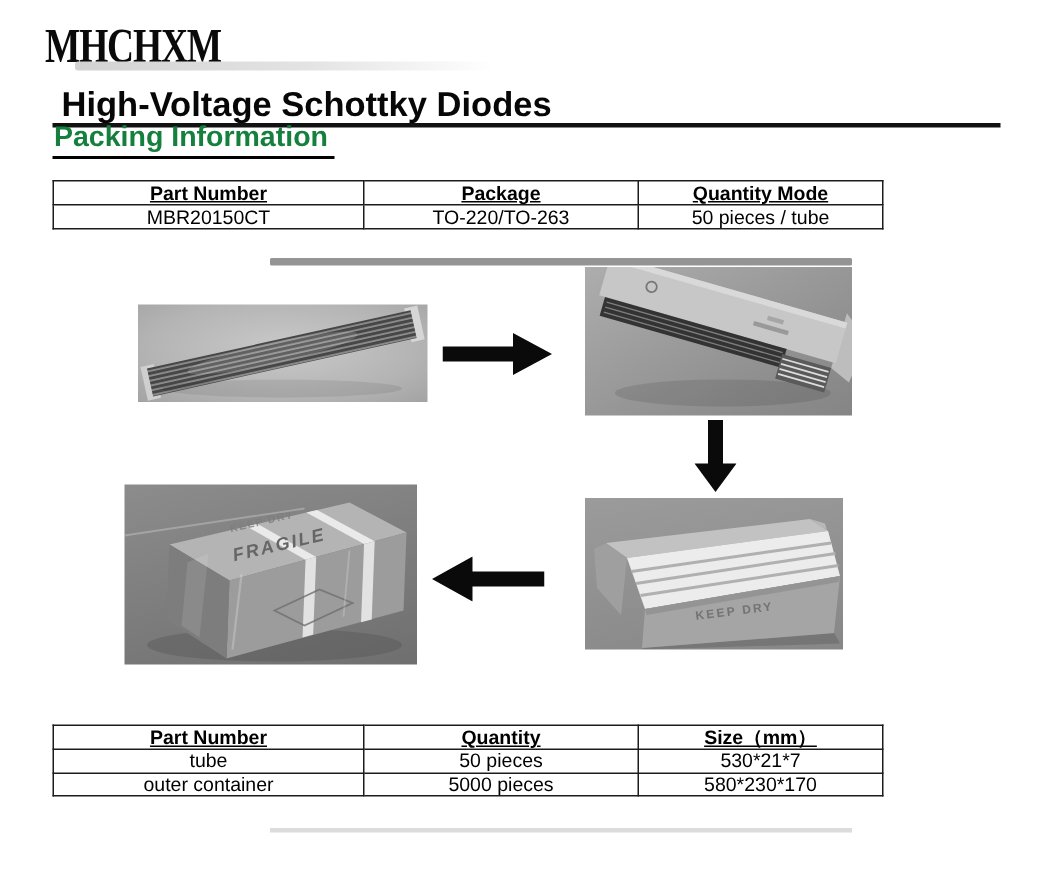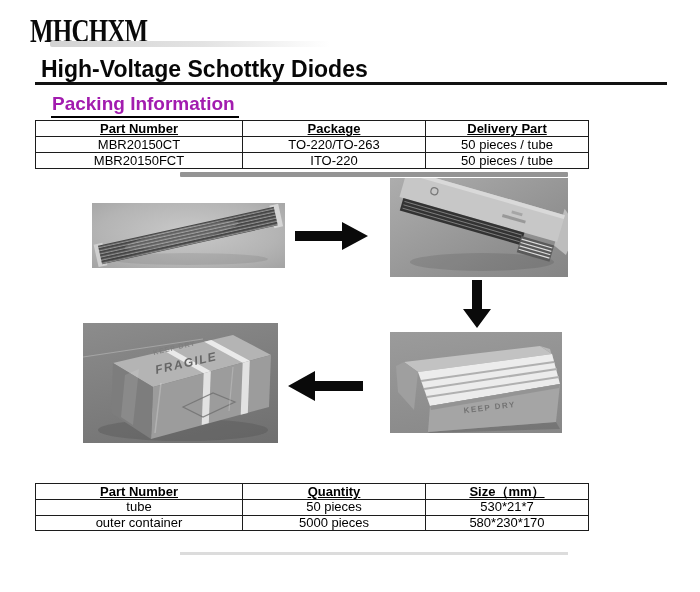--- a/index.html
+++ b/index.html
@@ -23,22 +23,22 @@
   .doc-title{
     position:absolute;left:41px;top:56px;font-size:23px;font-weight:bold;
     letter-spacing:0px;white-space:nowrap;color:#070707;
   }
   .doc-part{
     position:absolute;right:50px;top:62px;font-size:16.5px;font-weight:bold;
     white-space:nowrap;color:#070707;
   }
   .title-rule{position:absolute;left:35px;top:82px;width:632px;height:3px;background:#121212;}
   .section-heading{
-    position:absolute;left:35px;top:93px;font-size:19px;font-weight:bold;
-    border-bottom:2.5px solid #000;padding:0 4px 1px 1px;color:#a21caf;margin-left:16px;
+    position:absolute;left:35px;top:81px;font-size:19px;font-weight:bold;
+    border-bottom:2.5px solid #000;padding:0 4px 1px 1px;color:#15803d;
   }
   
   table.dt{
     position:absolute;left:35px;border-collapse:collapse;table-layout:fixed;
     width:553px;font-size:13px;
   }
   table.dt td,table.dt th{
     border:1.5px solid #1c1c1c;text-align:center;vertical-align:middle;
     padding:0;overflow:hidden;white-space:nowrap;
   }
@@ -86,30 +86,25 @@
   <table class="dt" id="delivery-table">
     <colgroup>
         <col style="width:207px">
         <col style="width:183px">
         <col style="width:163px">
       </colgroup>
     <tbody>
         <tr>
       <th>Part Number</th>
       <th>Package</th>
-      <th>Delivery Part</th>
+      <th>Quantity Mode</th>
     </tr>
     <tr>
       <td>MBR20150CT</td>
       <td>TO-220/TO-263</td>
-      <td>50 pieces / tube</td>
-    </tr>
-    <tr>
-      <td>MBR20150FCT</td>
-      <td>ITO-220</td>
       <td>50 pieces / tube</td>
     </tr>
   </tbody>
     </table>
   <div class="table-shadow"></div>
 
   <div class="photo" id="photo-tube">
     <svg width="193" height="65" viewBox="0 0 193 65">
       <defs>
         <pattern id="tubeStripes" width="6" height="3.2" patternUnits="userSpaceOnUse">

